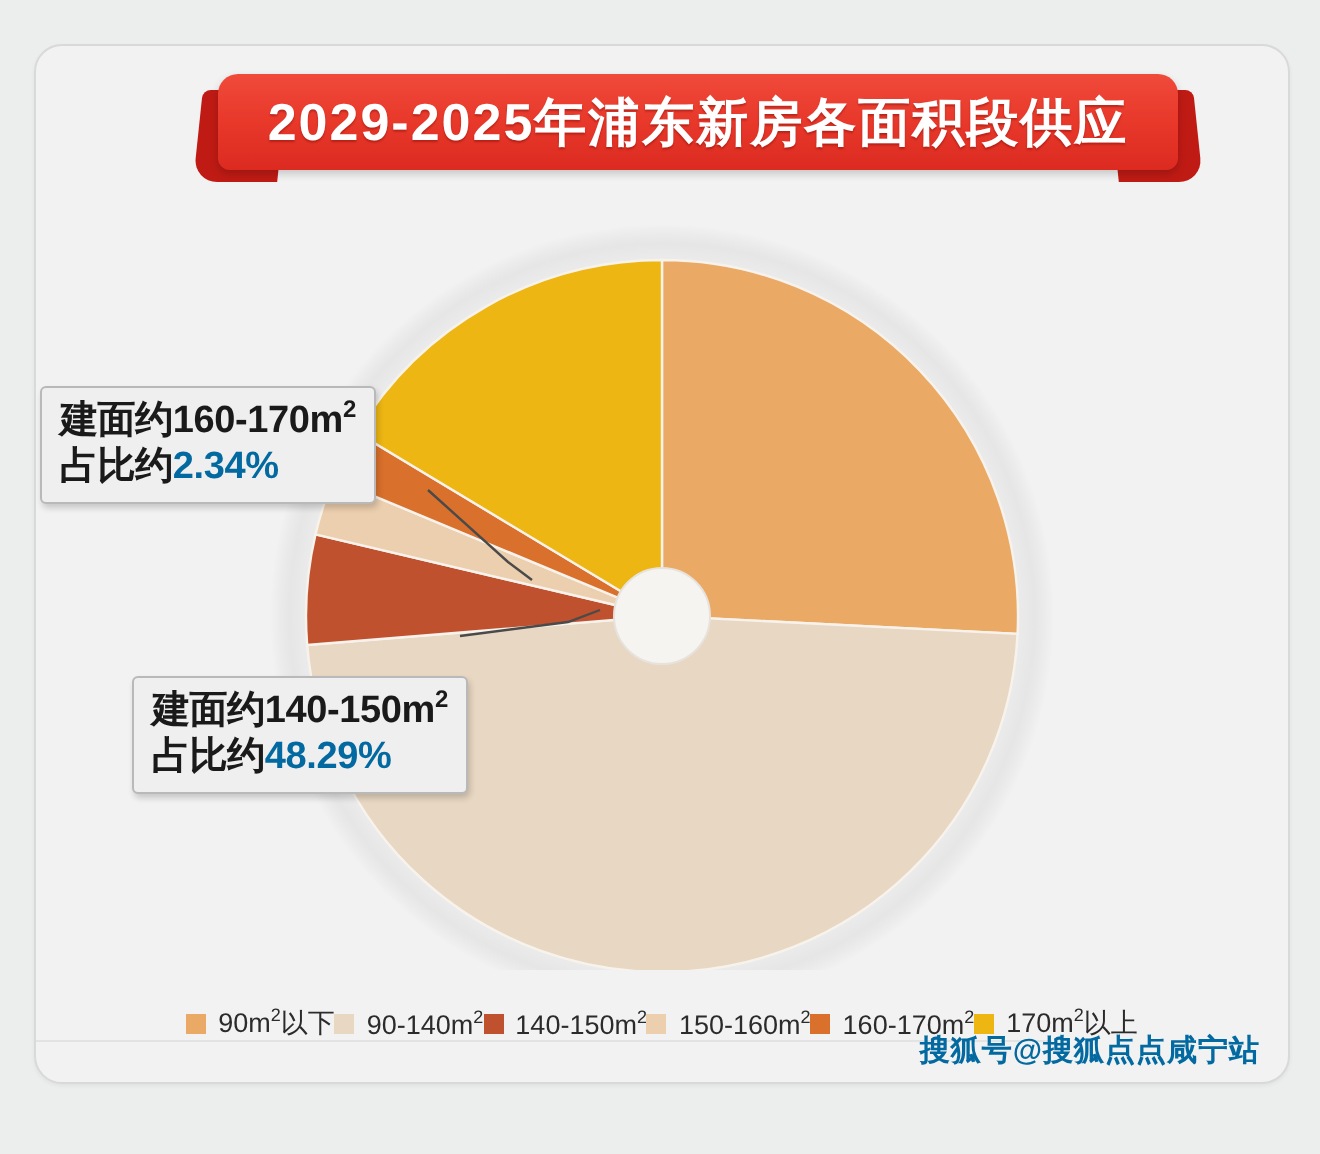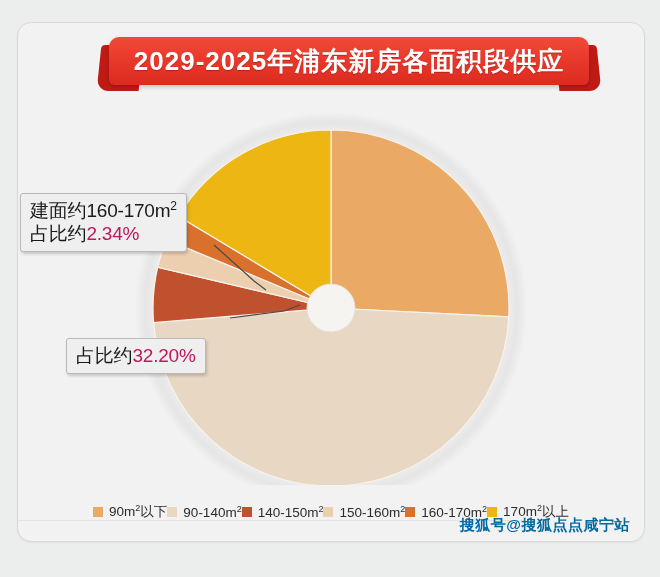--- a/index.html
+++ b/index.html
@@ -103,27 +103,27 @@
     background: #efefef;
     border: 1px solid #b9b9b9;
     border-radius: 3px;
     padding: 5px 9px 6px 9px;
     box-shadow: 1px 2px 3px rgba(0,0,0,0.18);
     z-index: 30;
     white-space: nowrap;
   }
   .callout-line {
     font-size: 19px;
-    font-weight: normal;
+    font-weight: bold;
     color: #1a1a1a;
     line-height: 1.22;
     letter-spacing: -0.2px;
   }
   .callout-line .pct {
-    color: #be185d;
+    color: #0369a1;
   }
   .callout-line sup {
     font-size: 12px;
     vertical-align: super;
     line-height: 0;
   }
   #callout-160 {
     left: 2px;
     top: 108px;
   }
@@ -228,21 +228,24 @@
       <div class="callout-line">
         <span>建面约160-170m</span><sup>2</sup>
       </div>
       <div class="callout-line">
         <span>占比约</span><span class="pct">2.34%</span>
       </div>
     </div>
 
     <div class="callout" id="callout-140">
       <div class="callout-line">
-        <span>占比约</span><span class="pct">32.20%</span>
+        <span>建面约140-150m</span><sup>2</sup>
+      </div>
+      <div class="callout-line">
+        <span>占比约</span><span class="pct">48.29%</span>
       </div>
     </div>
   </div>
 
   <div id="legend">
       <div class="legend-item">
         <span class="legend-swatch" style="background: rgb(234, 169, 100);"></span>
         <span class="legend-label">90m<sup>2</sup>以下</span>
       </div>
       <div class="legend-item">

